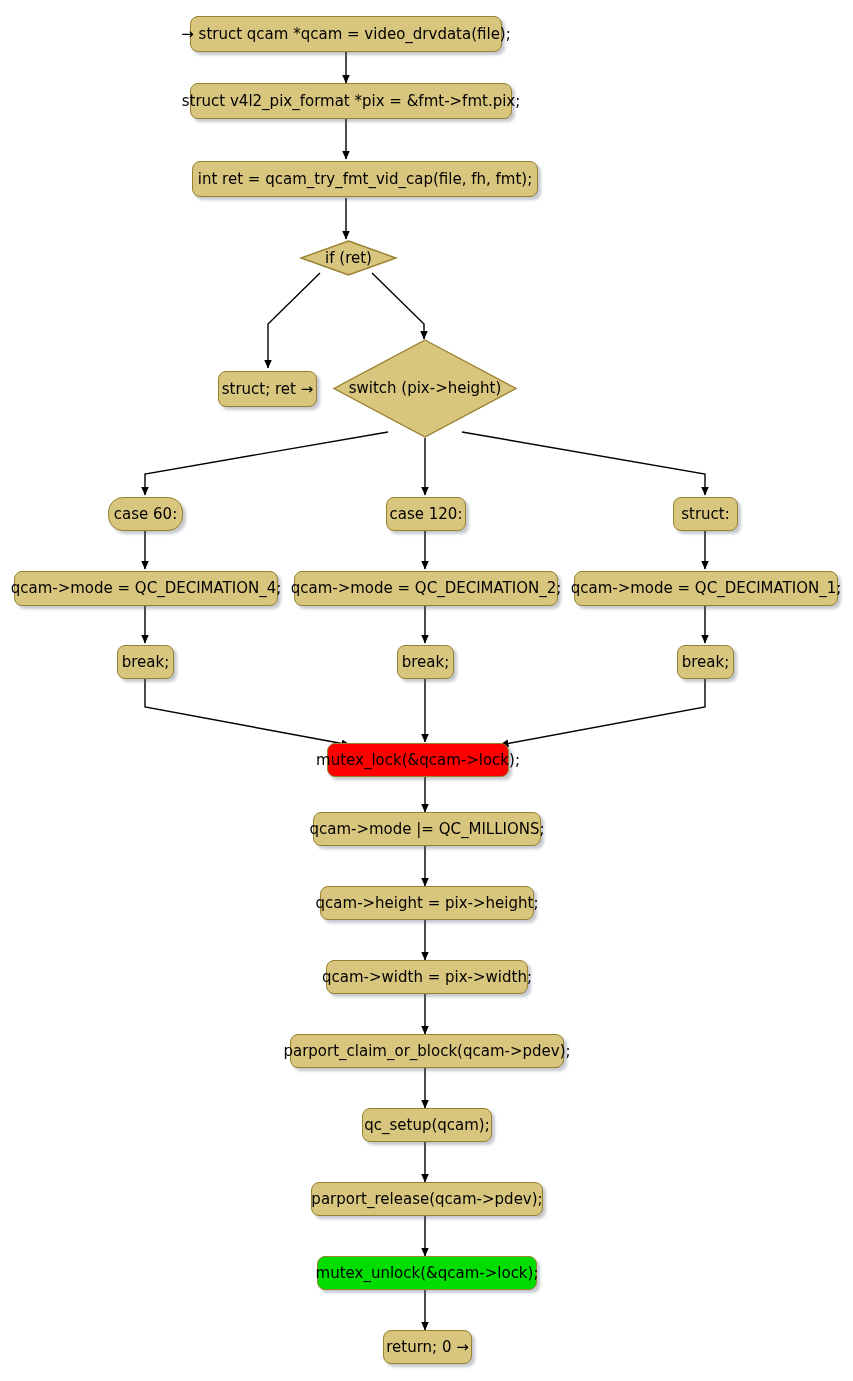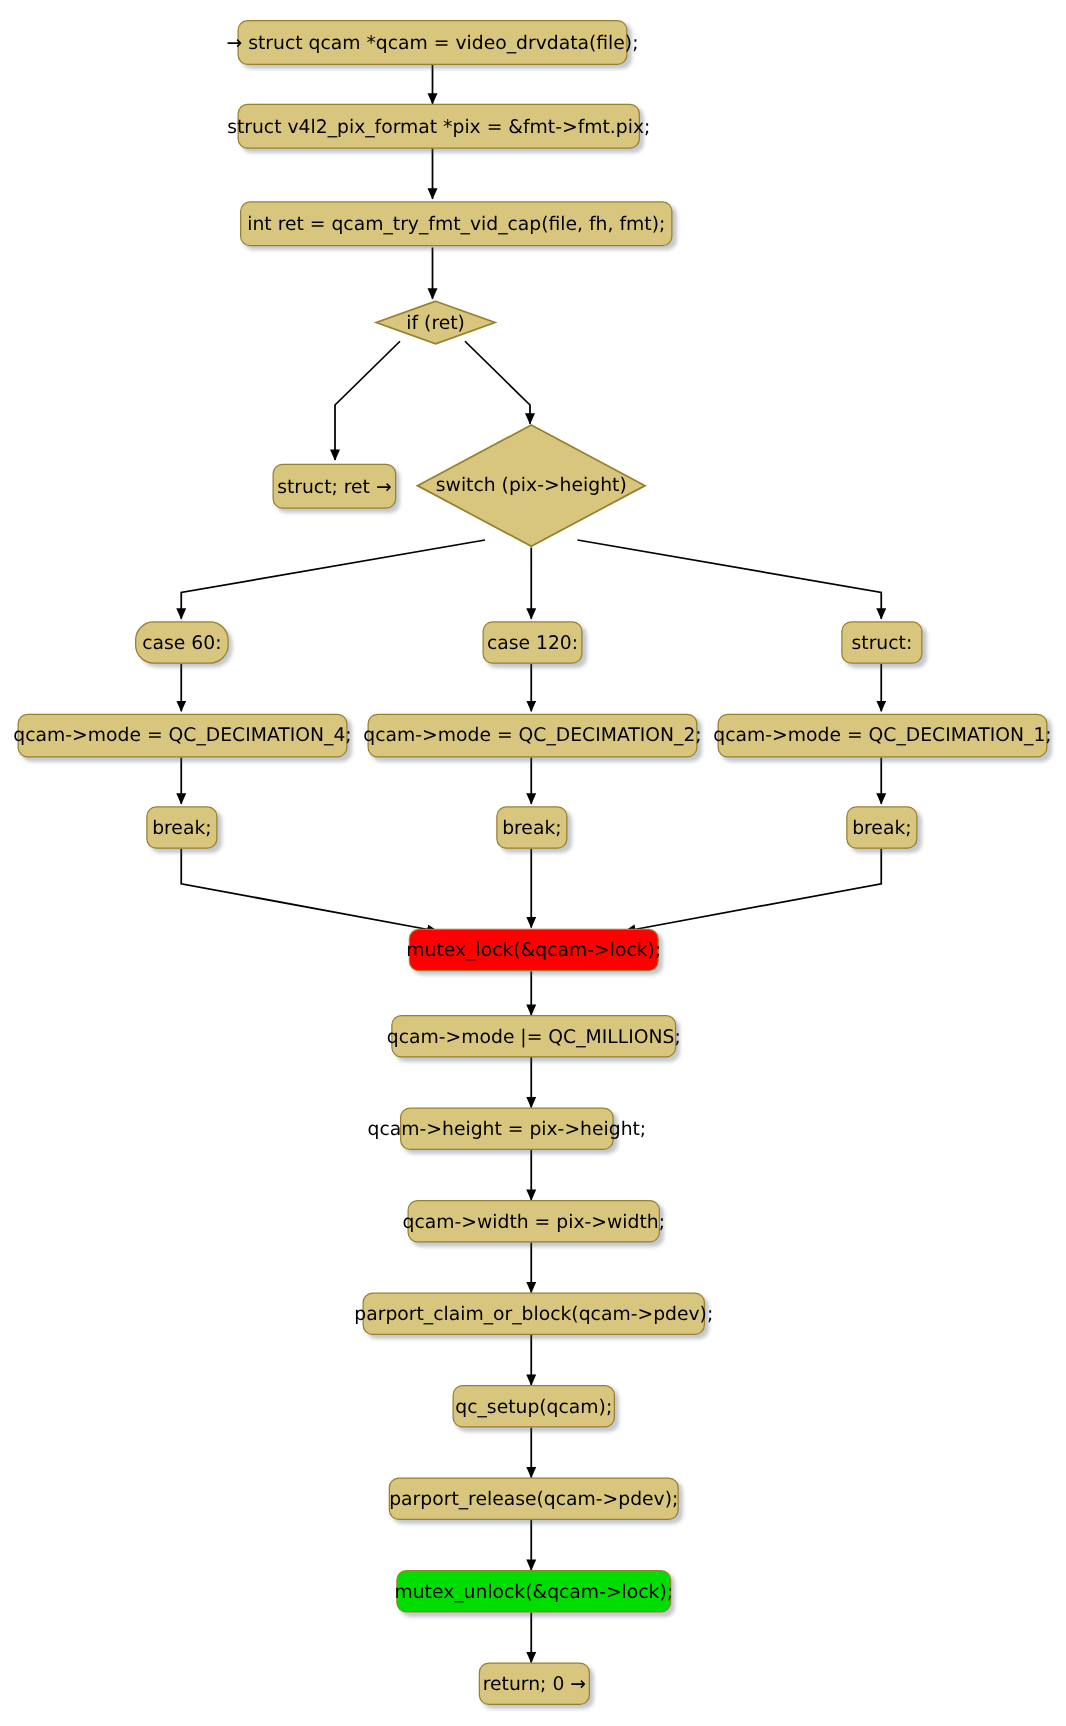--- a/index.html
+++ b/index.html
@@ -194,29 +194,29 @@
   </div>
 
   <div class="node box" style="left:397px; top:645px; width:57px; height:34px;">
     <span>break;</span>
   </div>
 
   <div class="node box" style="left:677px; top:645px; width:57px; height:34px;">
     <span>break;</span>
   </div>
 
-  <div class="node box red" style="left:327px; top:743px; width:200px; height:34px;">
+  <div class="node box red" style="left:327px; top:743px; width:182px; height:34px;">
     <span>mutex_lock(&amp;qcam-&gt;lock);</span>
   </div>
 
   <div class="node box" style="left:313px; top:812px; width:228px; height:34px;">
     <span>qcam-&gt;mode |= QC_MILLIONS;</span>
   </div>
 
-  <div class="node box" style="left:320px; top:886px; width:171px; height:34px;">
+  <div class="node box" style="left:320px; top:886px; width:214px; height:34px;">
     <span>qcam-&gt;height = pix-&gt;height;</span>
   </div>
 
   <div class="node box" style="left:326px; top:960px; width:202px; height:34px;">
     <span>qcam-&gt;width = pix-&gt;width;</span>
   </div>
 
   <div class="node box" style="left:290px; top:1034px; width:274px; height:34px;">
     <span>parport_claim_or_block(qcam-&gt;pdev);</span>
   </div>

